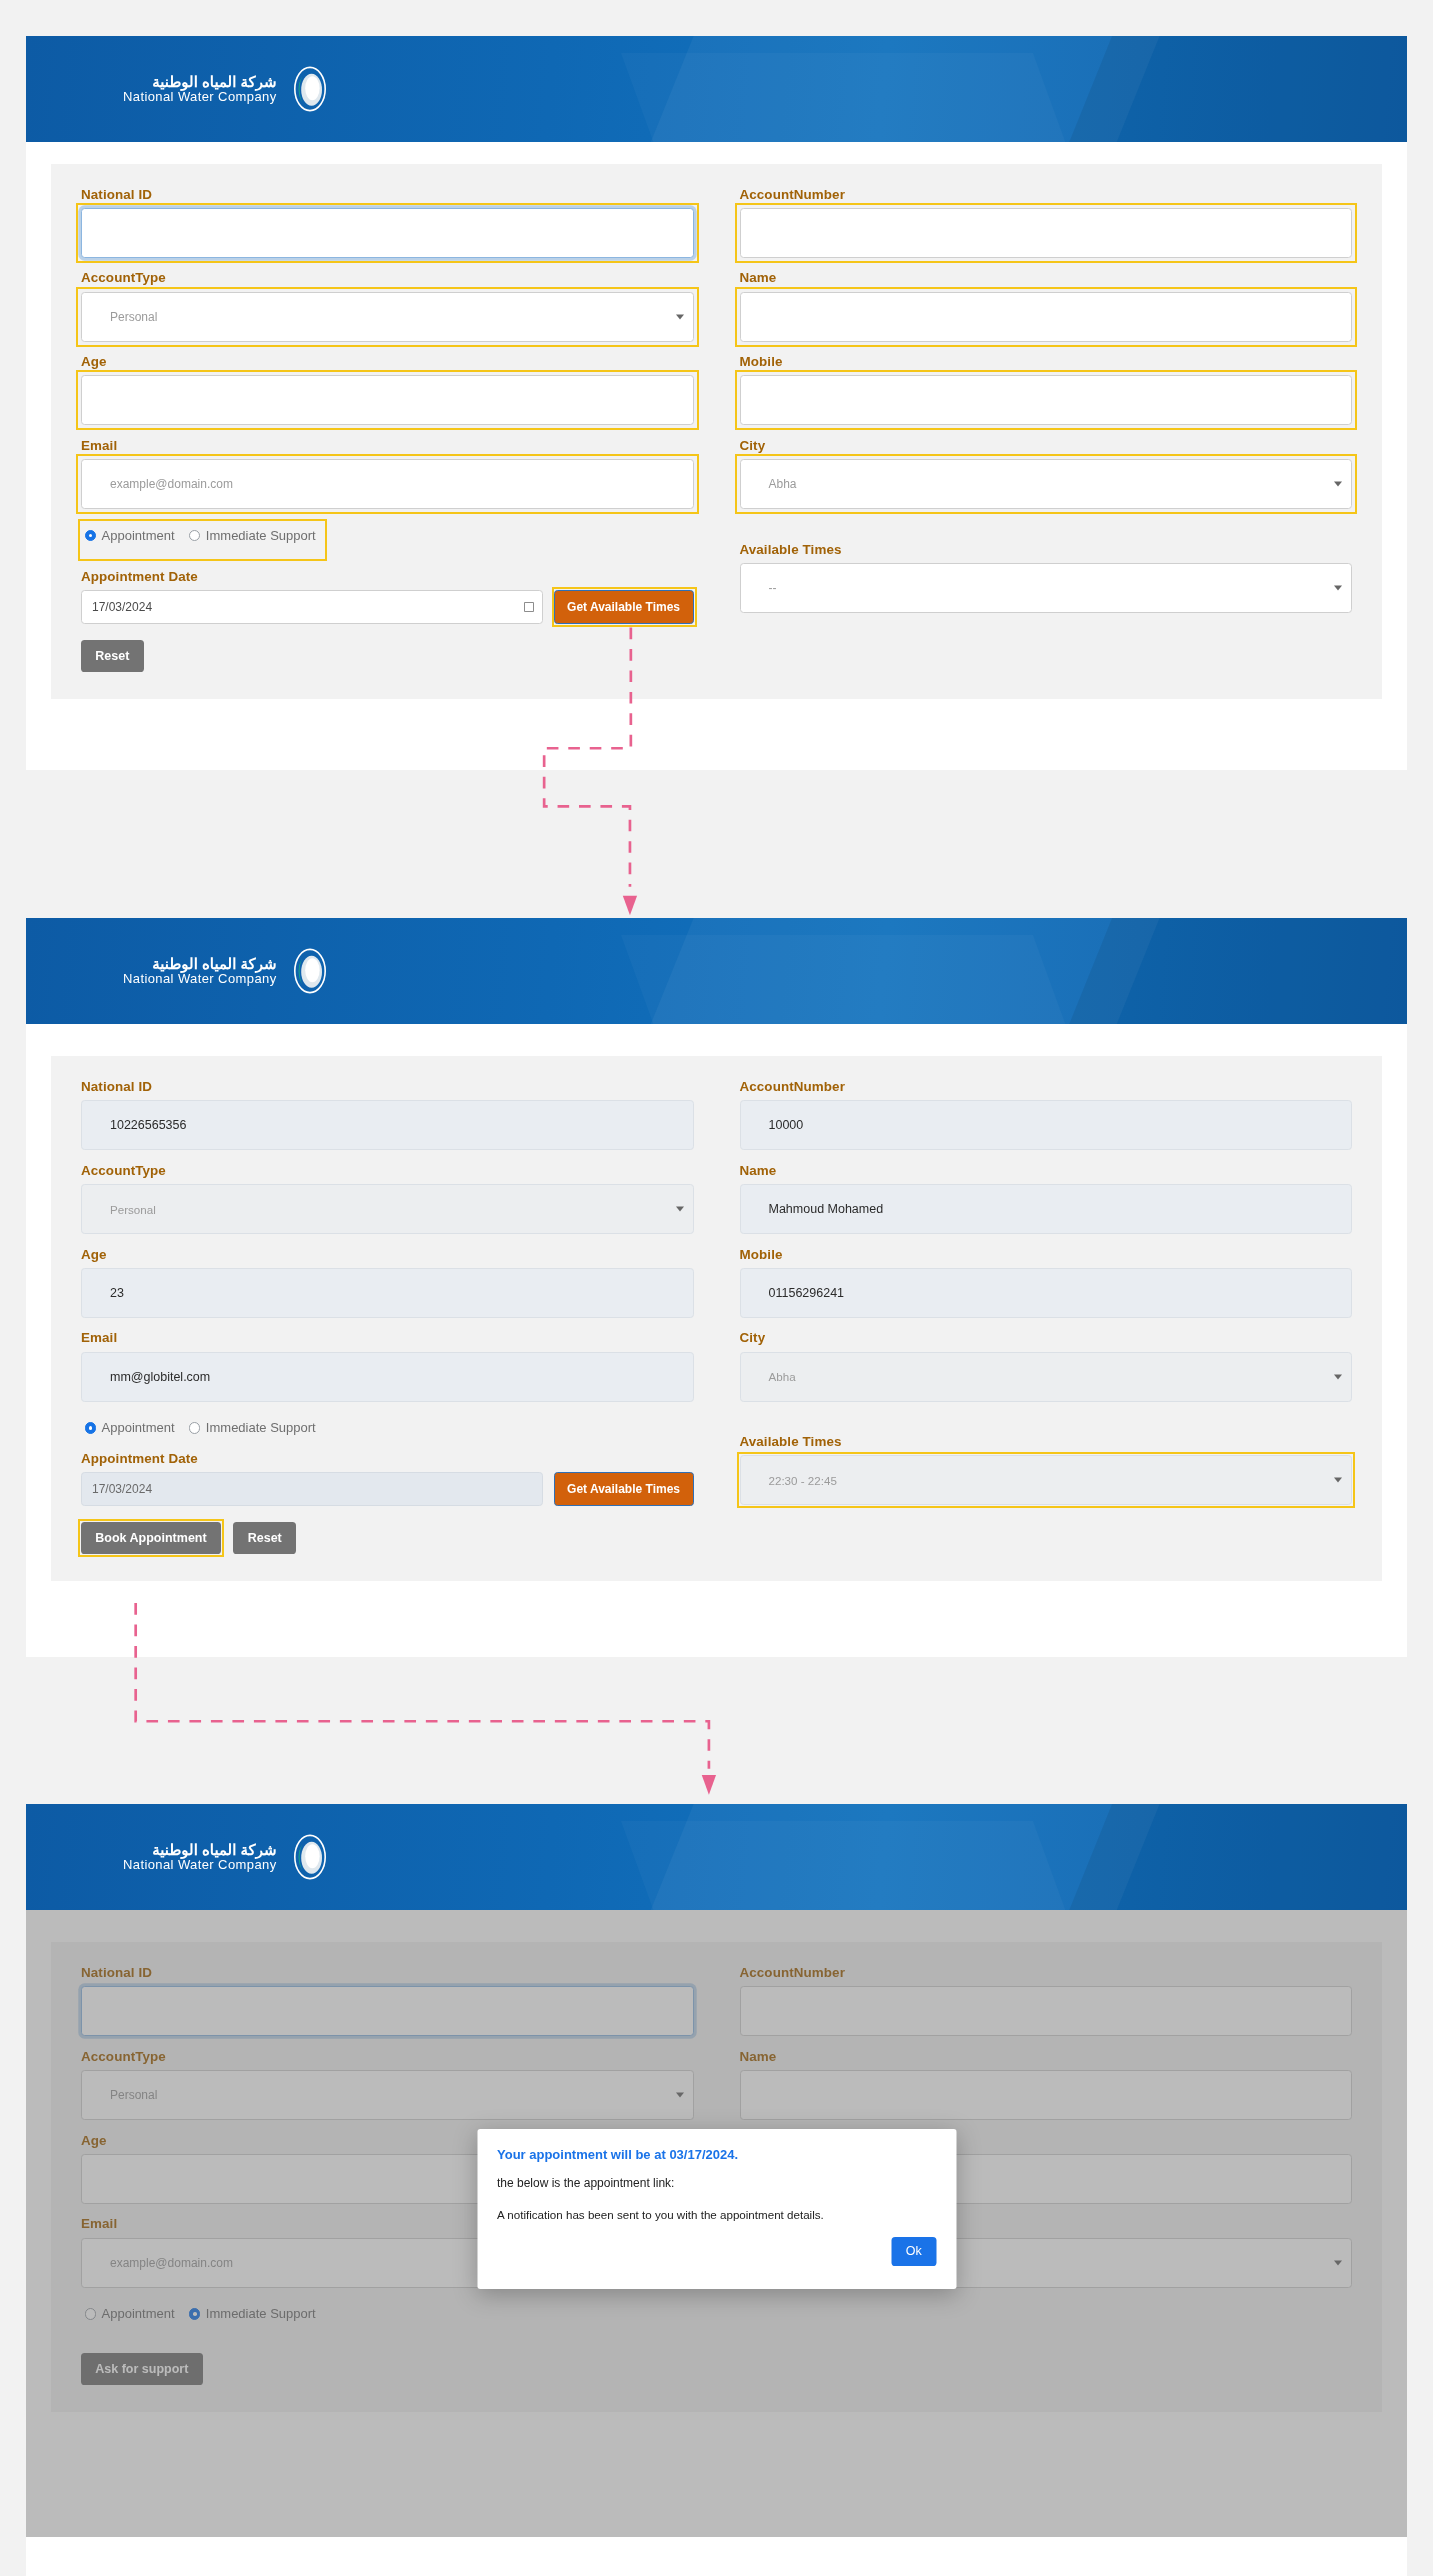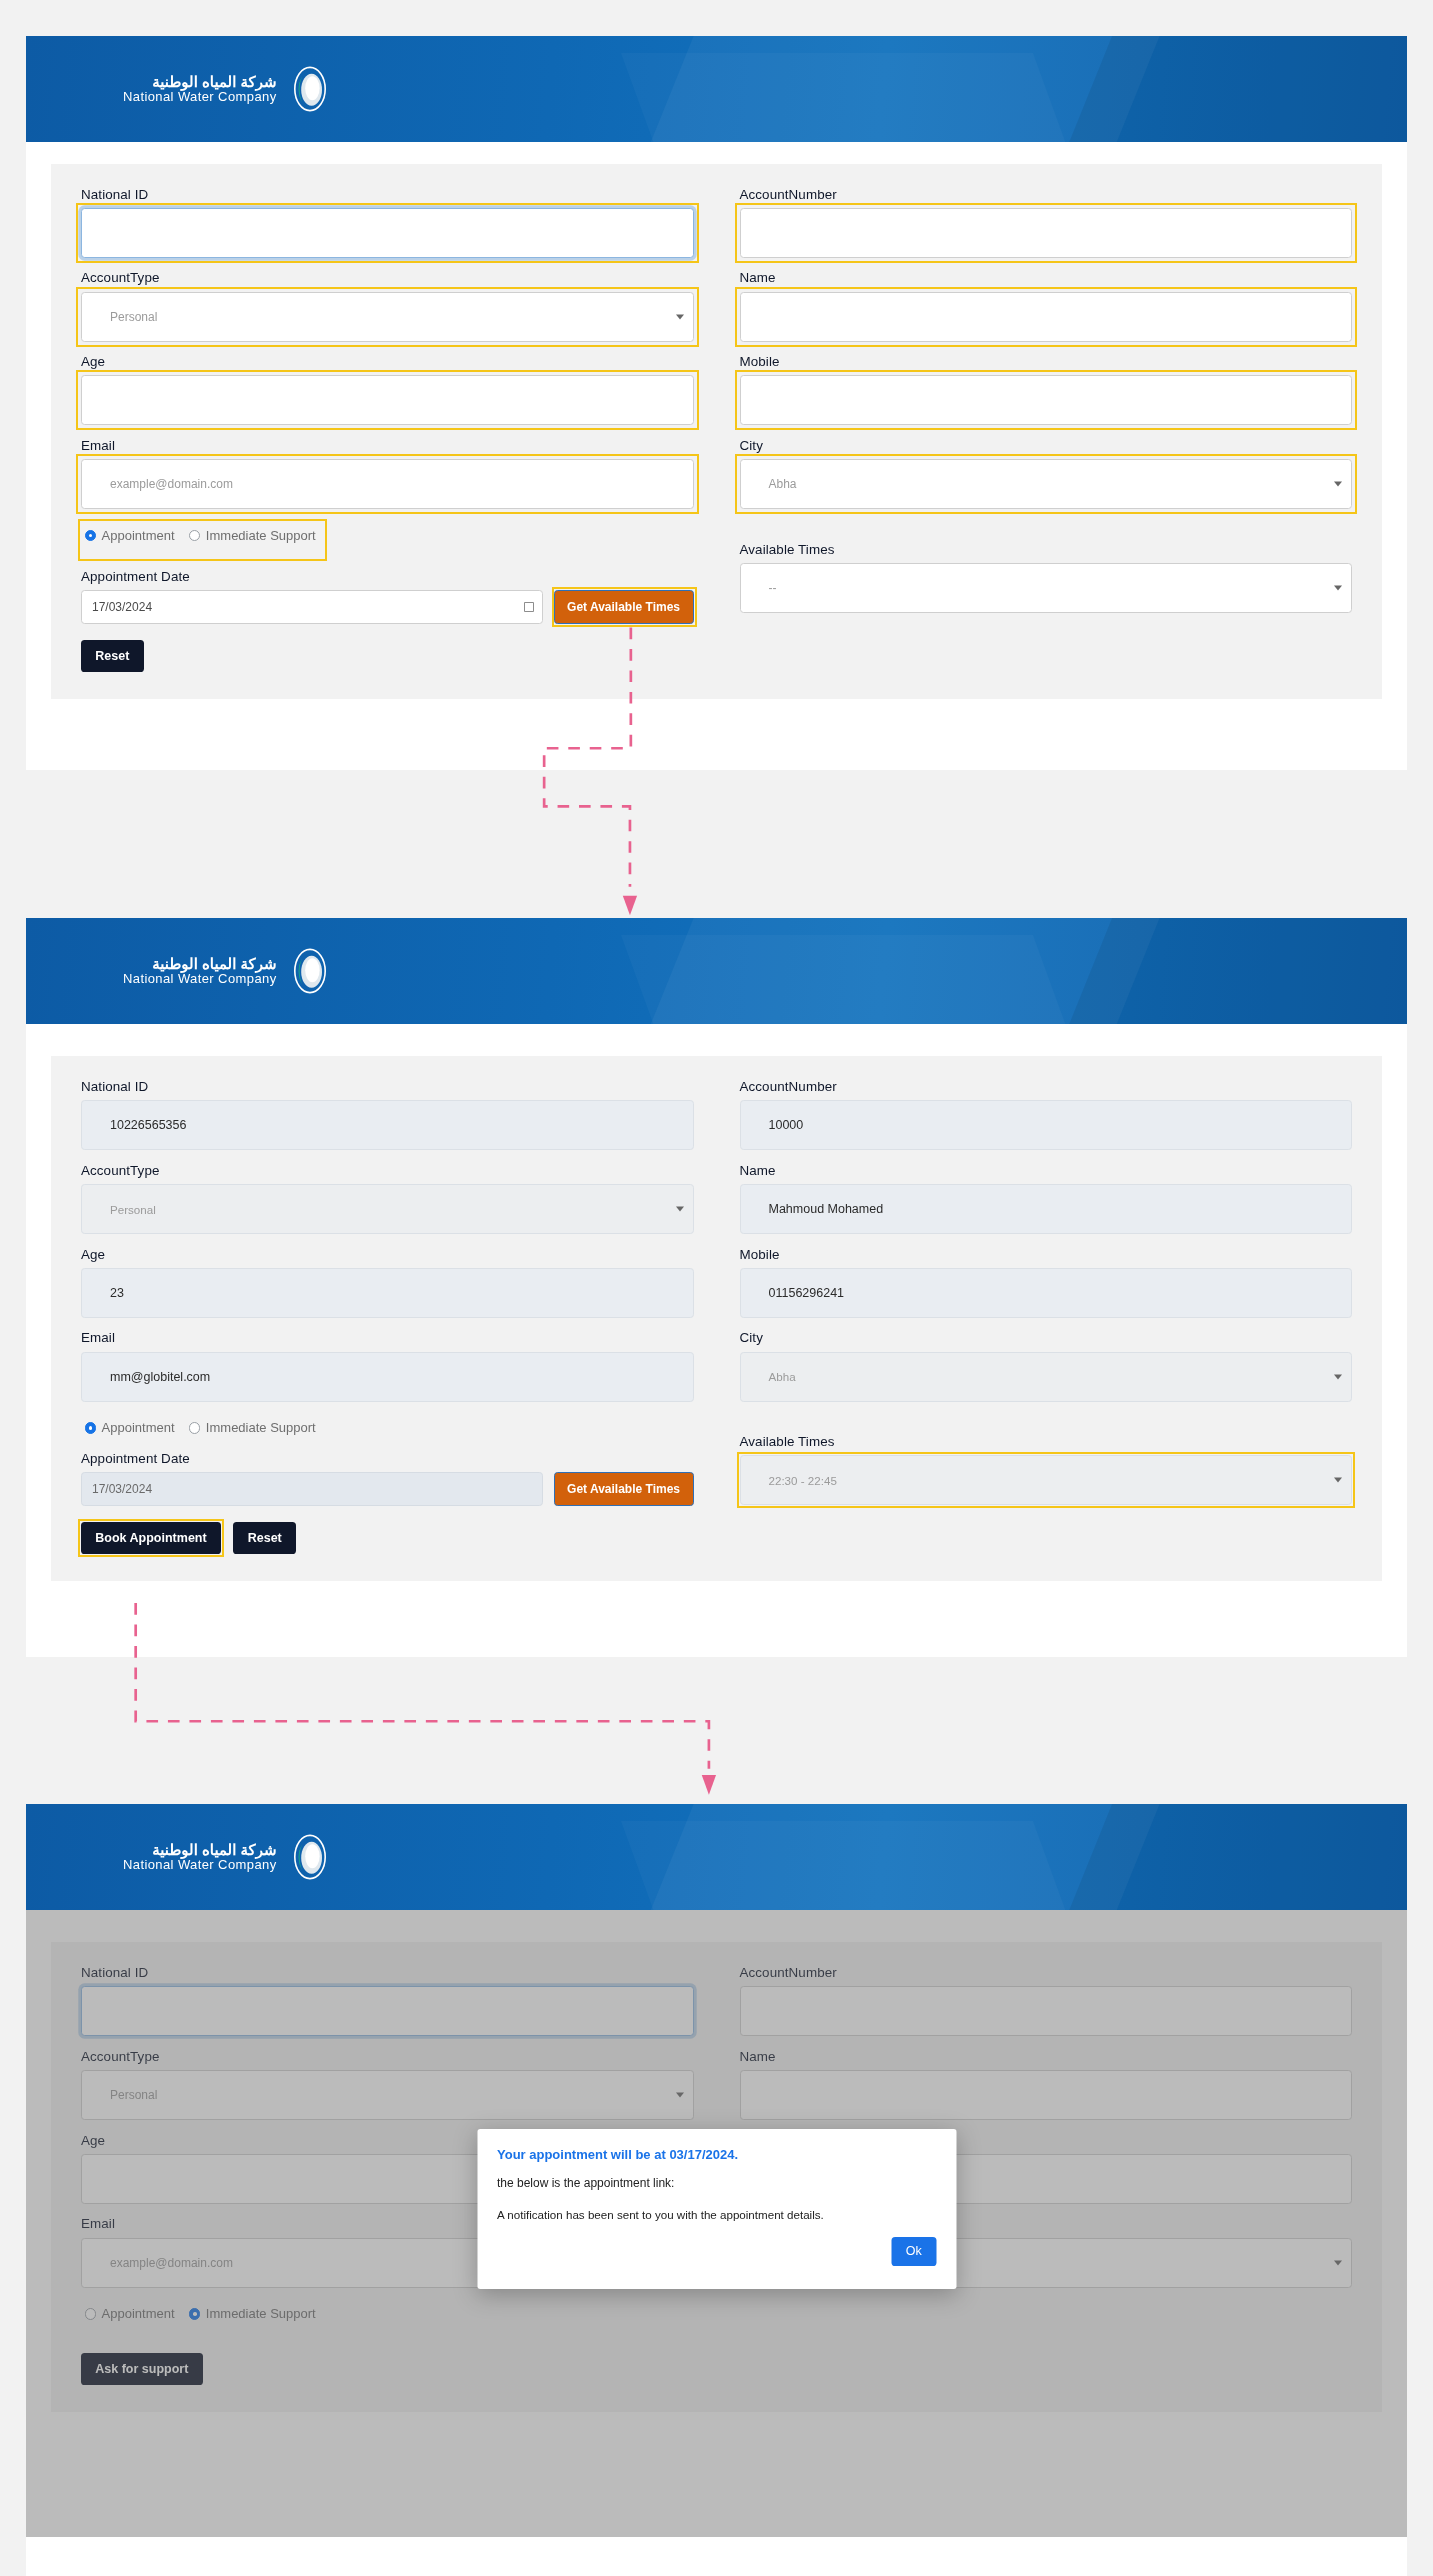--- a/index.html
+++ b/index.html
@@ -59,23 +59,24 @@
     padding: 23px 30px 27px 30px;
   }
   .grid { display: flex; flex-wrap: wrap; }
   .col { width: 50%; padding-right: 23px; }
   .col.right { padding-right: 0; padding-left: 23px; }
 
   .field { margin-bottom: 12.5px; position: relative; }
   .lbl {
     display: block;
     font-size: 13.4px;
-    color: #0f172a;
+    color: #a16207;
     margin-bottom: 6.3px;
     letter-spacing: 0.1px;
+    font-weight: bold;
   }
   .ctrl {
     width: 100%;
     height: 50px;
     border: 0.9px solid #cfcfcf;
     border-radius: 3.6px;
     background: #ffffff;
     font-size: 12px;
     color: #3b3b3b;
     padding: 0 28px;
@@ -145,21 +146,21 @@
     font-size: 12px;
     font-weight: bold;
     padding: 0 12.5px;
     border-radius: 3.6px;
     display: flex; align-items: center;
     white-space: nowrap;
     margin-left: -1.8px;
     font-family: "Liberation Sans", sans-serif;
   }
   .btn-blue {
-    background: #0f172a;
+    background: #737373;
     color: #ffffff;
     border: none;
     border-radius: 3.6px;
     font-size: 12.5px;
     font-weight: bold;
     padding: 9px 14.3px;
     font-family: "Liberation Sans", sans-serif;
     cursor: pointer;
   }
   .btn-row { display: flex; align-items: center; gap: 12.5px; margin-top: 16px; }

